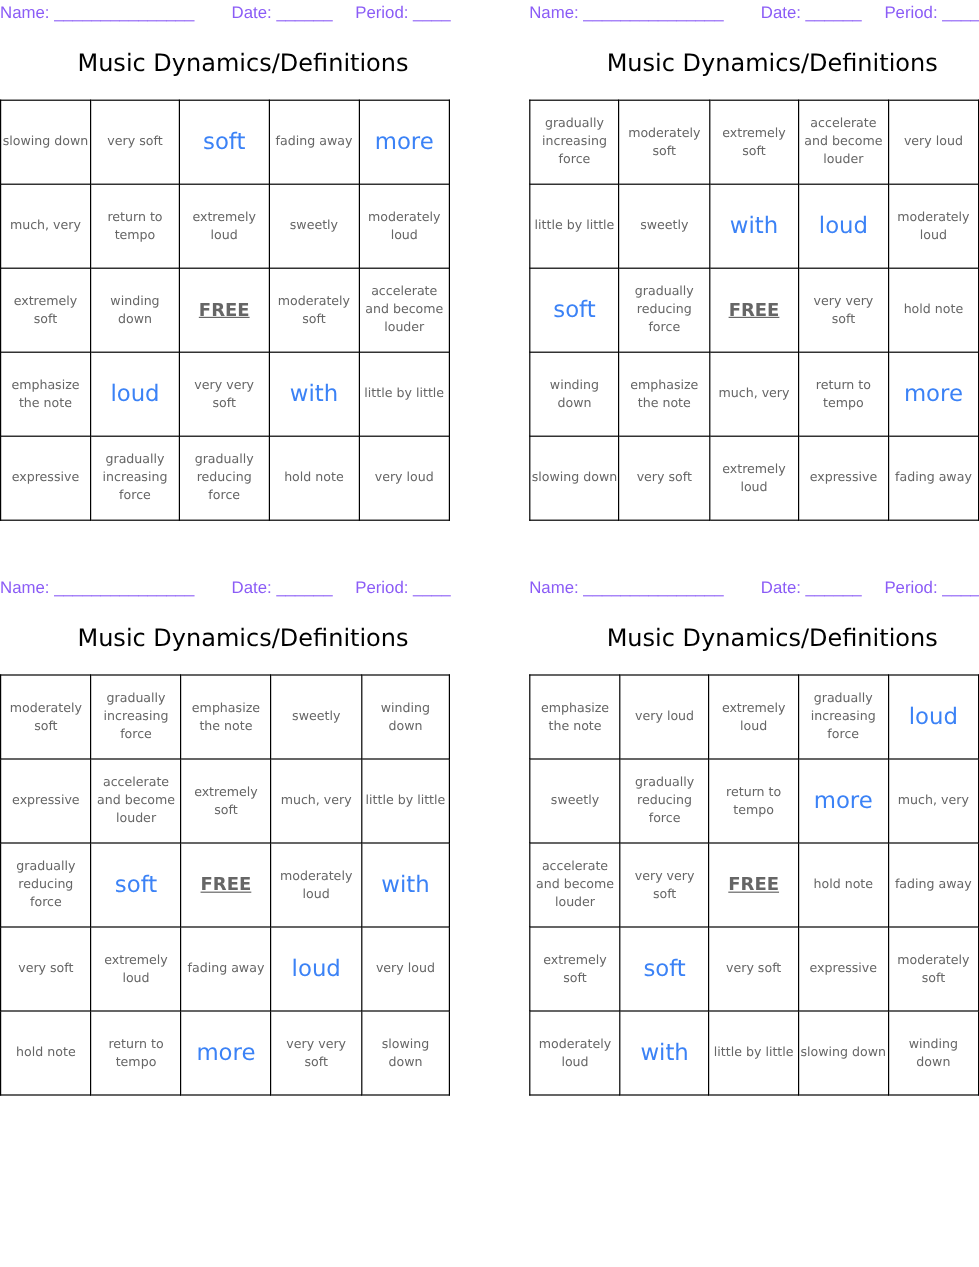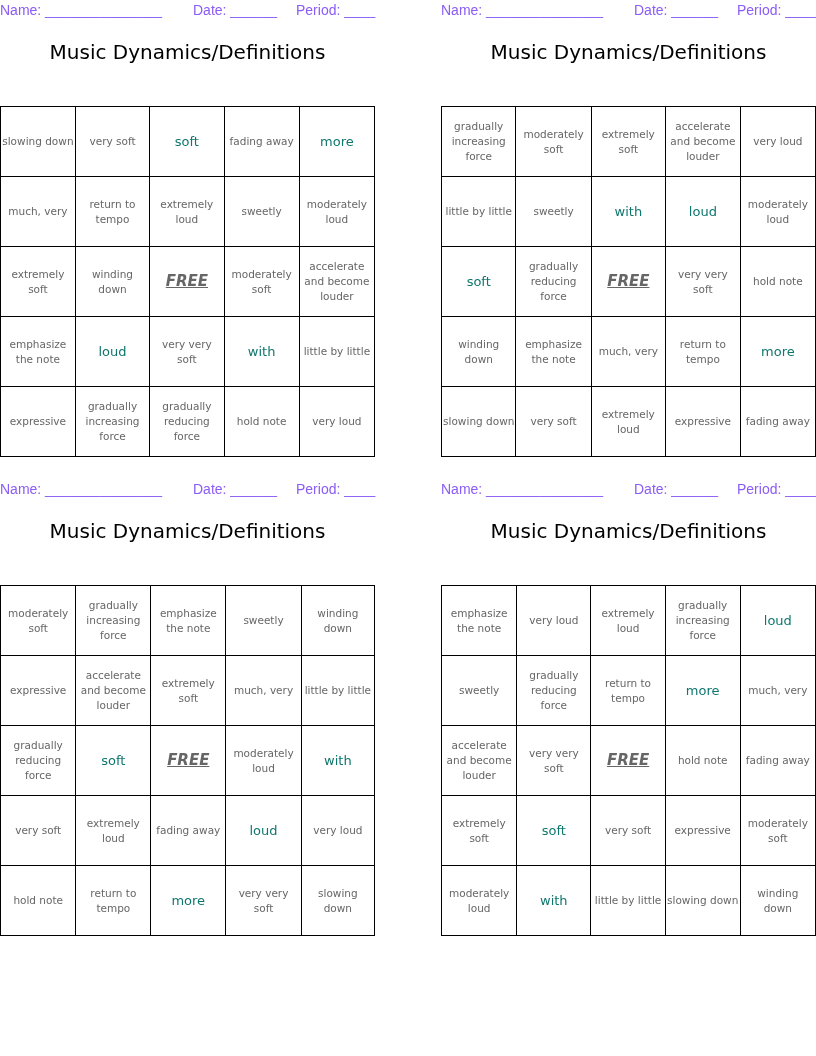--- a/index.html
+++ b/index.html
@@ -5,36 +5,36 @@
   html, body { margin: 0; padding: 0; background: #ffffff; }
   body { width: 816px; height: 1056px; position: relative; overflow: hidden; }
   .card { position: absolute; width: 375px; }
   .header-line {
     position: absolute; top: 2px; left: 0; width: 380px; height: 18px;
     font-family: "Liberation Sans", sans-serif; font-size: 14px; color: #8b5cf6;
     white-space: nowrap;
   }
   .header-line span { position: absolute; top: 0; }
   .title {
-    position: absolute; top: 40px; left: 0; width: 375px; text-align: center;
+    position: absolute; top: 40px; left: 15px; width: 375px; text-align: center;
     font-family: "DejaVu Sans", sans-serif; font-size: 20px; color: #000;
     letter-spacing: 0px;
   }
   .grid {
     position: absolute; top: 83px; left: 0;
-    border-collapse: collapse; table-layout: fixed; margin-top: 23px;
+    border-collapse: collapse; table-layout: fixed;
   }
   .grid td {
     width: 74px; height: 69px; border: 1px solid #000; padding: 0 1px;
     text-align: center; vertical-align: middle;
     font-family: "DejaVu Sans", sans-serif; font-size: 10.5px; line-height: 15px;
     color: #666;
   }
-  .grid td.big { font-size: 13px; color: #0f766e; }
-  .grid td.free { font-size: 15px; font-weight: bold; text-decoration: underline; color: #666; font-style: italic; }
+  .grid td.big { font-size: 19px; color: #3b82f6; }
+  .grid td.free { font-size: 15px; font-weight: bold; text-decoration: underline; color: #666; }
 </style>
 </head>
 <body>
 
 <div id="page">
     <div class="card" style="left: 0px; top: 0px;">
     <div class="header-line">
       <span style="left:0">Name: _______________</span>
       <span style="left:193px">Date: ______</span>
       <span style="left:296px">Period: ____</span>

